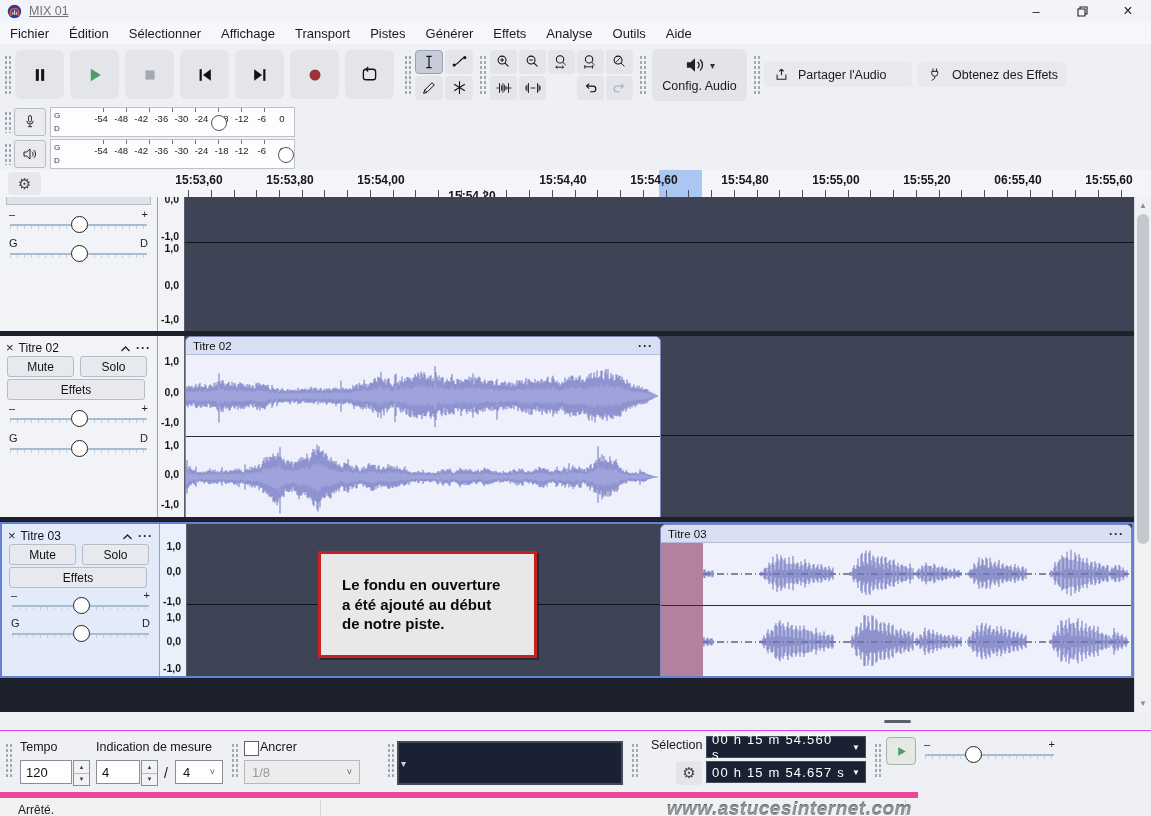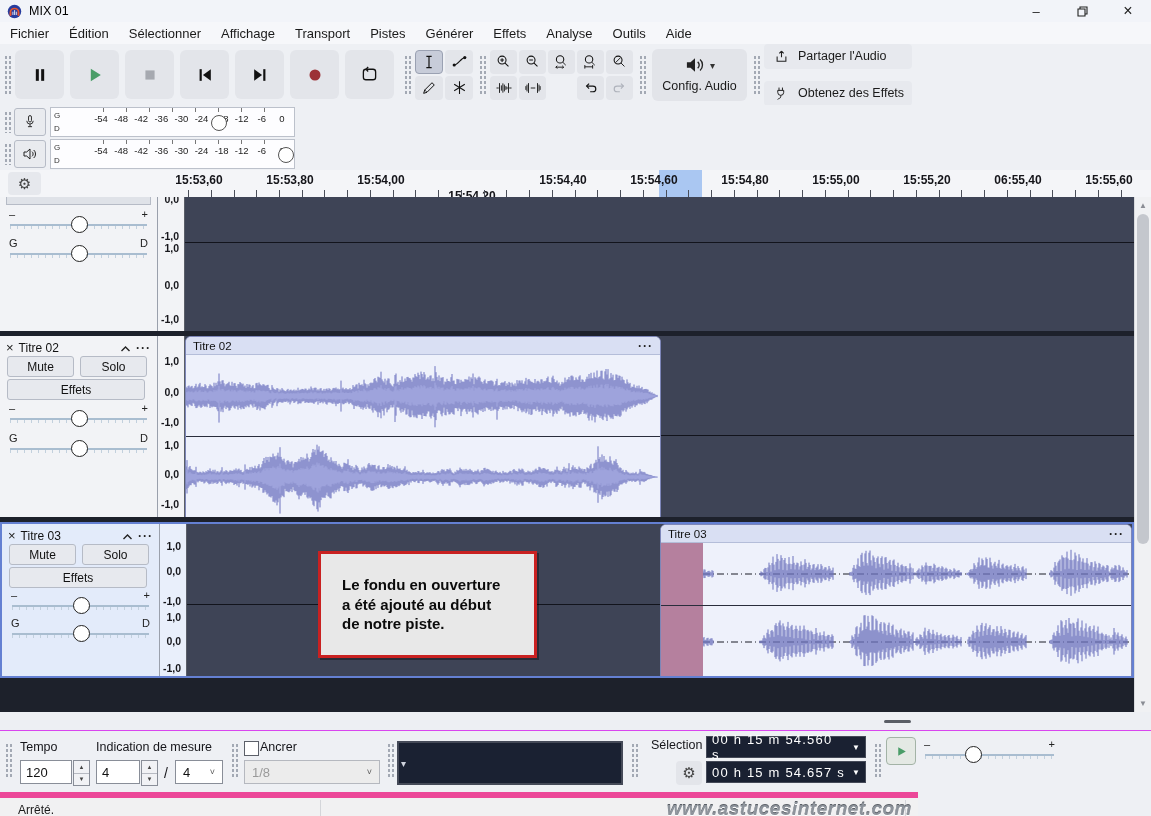--- a/index.html
+++ b/index.html
@@ -4,21 +4,21 @@
 <style>
   html,body{margin:0;padding:0;}
   body{font-family:"Liberation Sans",sans-serif;background:#888;}
   .app{position:relative;width:1151px;height:816px;background:#eef0f4;overflow:hidden;
        font-family:"Liberation Sans",sans-serif;color:#111;user-select:none;}
 
   
   .titlebar{position:absolute;left:0;top:0;width:1151px;height:22px;background:#f2f4f9;
             display:flex;align-items:center;border-bottom:1px solid #e3e6ec;}
   .titlebar .logo{margin-left:7px;display:flex;}
-  .titlebar .title{font-size:12.5px;margin-left:7px;color:#000000;}
+  .titlebar .title{font-size:12.5px;margin-left:7px;color:#737373;text-decoration:underline;}
   .wbtns{margin-left:auto;display:flex;height:22px;}
   .wbtn{width:46px;height:22px;display:flex;align-items:center;justify-content:center;
         font-size:13px;color:#222;}
   .wbtn svg{display:block;}
 
   
   .menubar{position:absolute;left:0;top:22px;width:1151px;height:22px;background:#f6f7fa;
            display:flex;align-items:center;border-bottom:1px solid #dadde3;}
   .menu-item{font-size:13px;padding:2px 10px;color:#1a1a1a;}
 
@@ -30,21 +30,21 @@
   .tbtn{width:49px;height:49px;border-radius:6px;background:#e3e5ea;display:flex;
         align-items:center;justify-content:center;flex:none;margin-right:6px;}
   .sgrid{display:grid;grid-template-columns:28px 28px;grid-auto-rows:24px;gap:2px;margin-right:2px;}
   .egrid{display:grid;grid-template-columns:repeat(5,27px);grid-auto-rows:24px;gap:2px;margin-right:2px;}
   .sbtn{border-radius:4px;background:#e3e5ea;display:flex;align-items:center;justify-content:center;}
   .sbtn.active{background:#c7ccd9;border:1px solid #9aa1b2;}
   .sbtn.empty{background:transparent;}
   .audiosetup{width:95px;height:52px;border-radius:6px;background:#e2e4e9;display:flex;
               flex-direction:column;align-items:center;justify-content:center;margin:0 2px;}
   .audiosetup .cfgtxt{font-size:12.5px;margin-top:5px;color:#1a1a1a;}
-  .sharecol{display:flex;flex-direction:column;gap:12px;}
+  .sharecol{display:flex;flex-direction:row;gap:6px;}
   .sharebtn{width:148px;height:25px;border-radius:4px;background:#e7e9ee;display:flex;
             align-items:center;font-size:12.5px;color:#1a1a1a;}
   .sharebtn svg{margin:0 9px 0 10px;}
 
   
   .meters{position:absolute;left:0;top:105px;width:1151px;height:65px;background:#eef0f4;}
   .meterrow{position:absolute;left:0;height:30px;display:flex;align-items:center;}
   .mgrip{width:7px;height:22px;margin:0 3px 0 4px;background-image:radial-gradient(#a3a9b4 1px,transparent 1.4px);background-size:4px 5px;}
   .mbtn{width:30px;height:26px;border:1px solid #b6bbc6;border-radius:3px;background:#e9ebef;
         display:flex;align-items:center;justify-content:center;}
@@ -613,21 +613,21 @@
         <span>▼</span>
       </span>
     <span class="blabel" style="left:164px;top:34px;font-size:14px;">/</span>
     <div class="bselect" style="left:175px;top:29px;width:48px;">
       <span>4</span>
         <span class="car">˅</span>
     </div>
     <span class="bgrip" style="left:231px;"></span>
     <span class="cbx" style="left:244px;top:10px;"></span>
     <span class="blabel" style="left:260px;top:9px;">Ancrer</span>
-    <div class="bselect disabled" style="left:244px;top:29px;width:136px;justify-content:space-between;">
+    <div class="bselect disabled" style="left:244px;top:29px;width:116px;justify-content:space-between;">
       <span>1/8</span>
         <span class="car">˅</span>
     </div>
     <span class="bgrip" style="left:387px;"></span>
     <div class="timedisp">
       <span class="tcar">▾</span>
     </div>
     <span class="bgrip" style="left:631px;"></span>
     <span class="blabel" style="left:651px;top:7px;">Sélection</span>
     <span class="gearbtn" style="left:676px;top:30px;">⚙</span>

